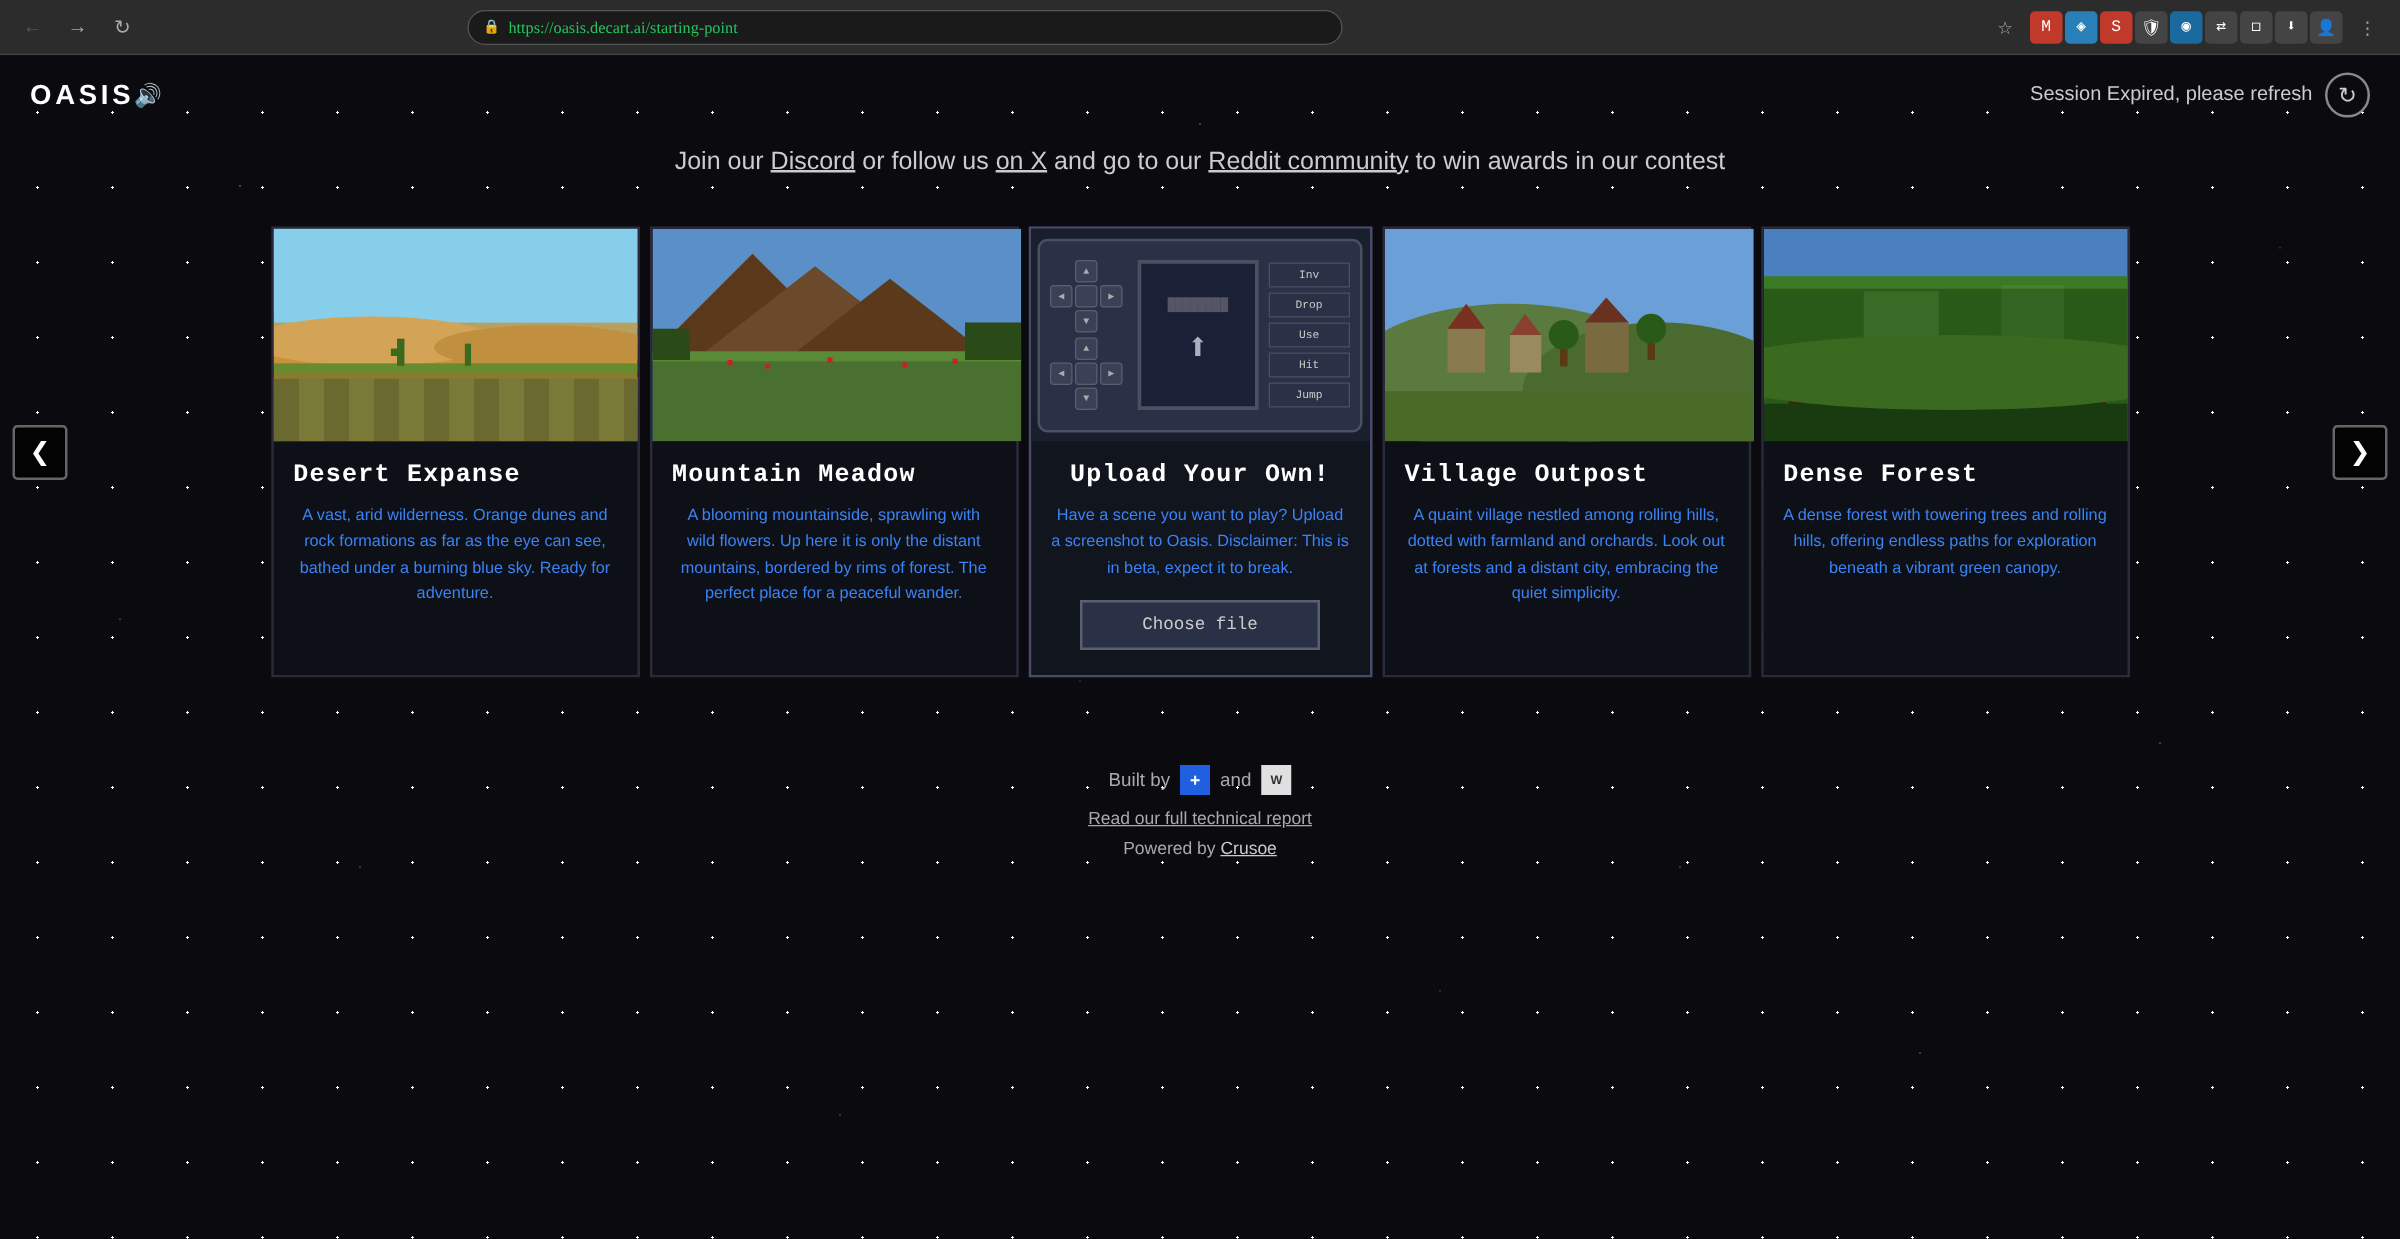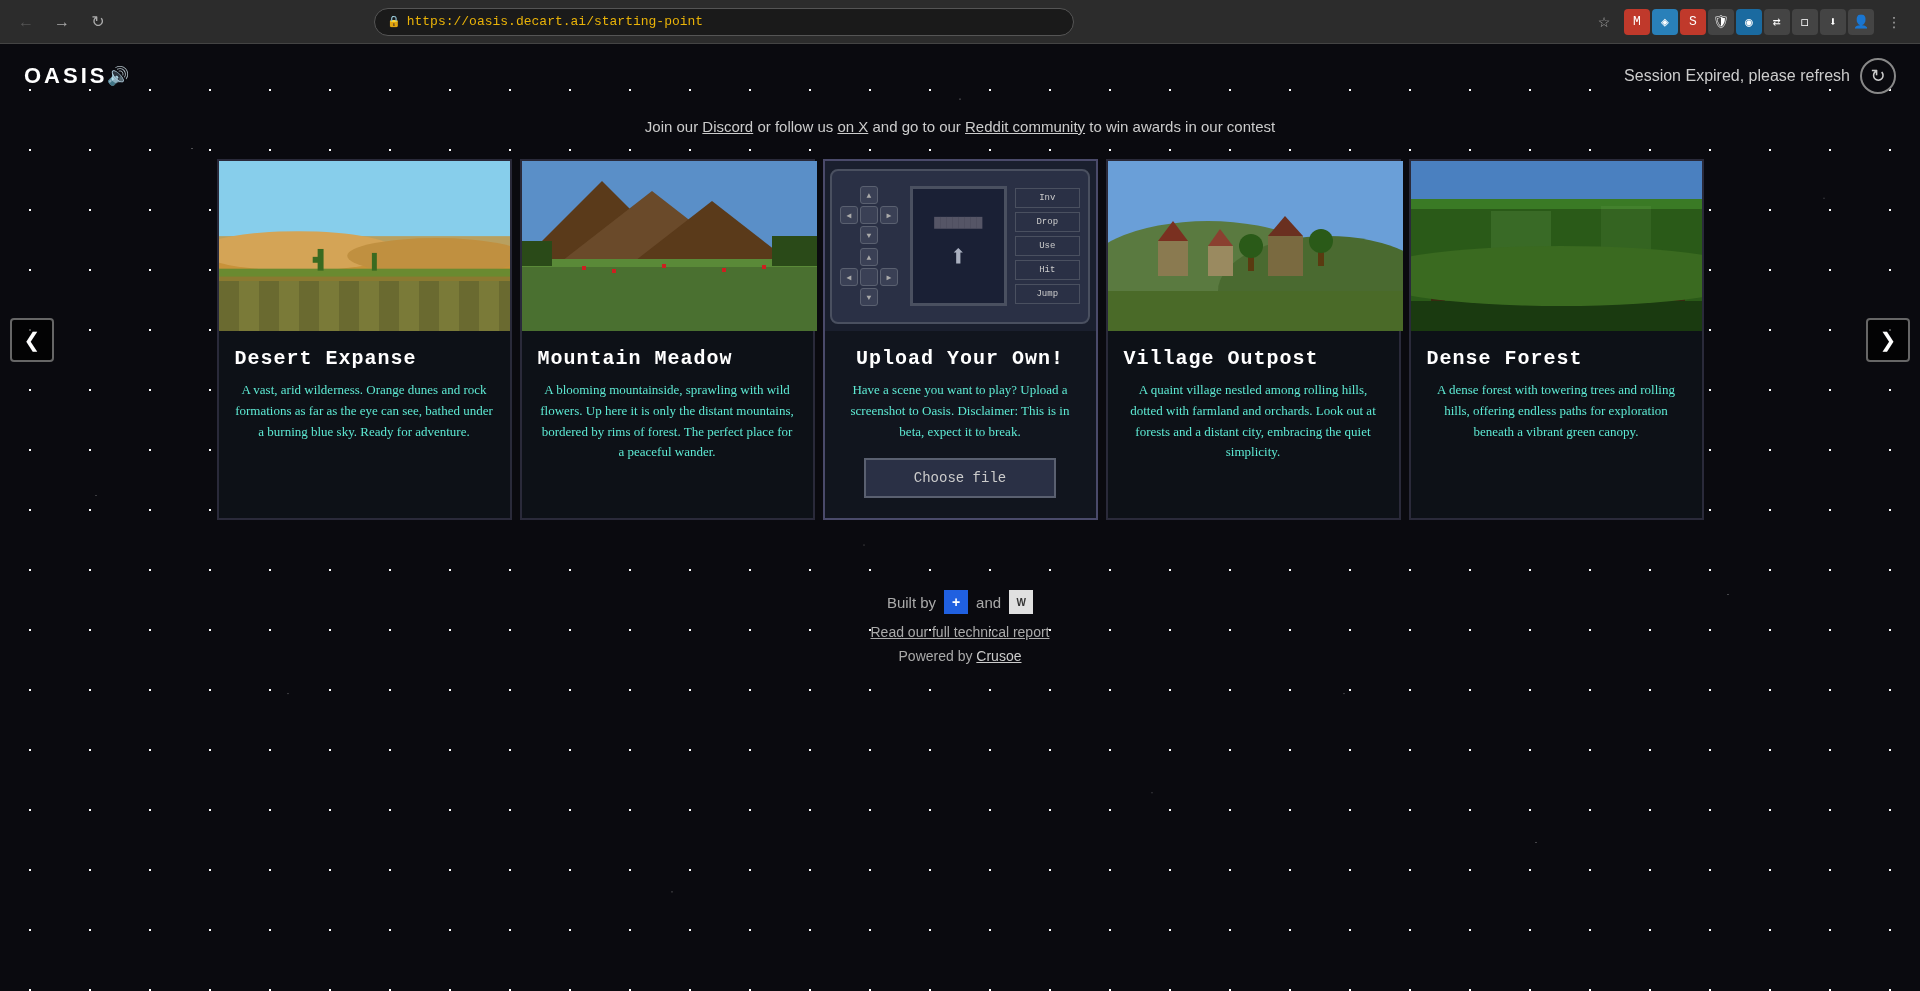--- a/index.html
+++ b/index.html
@@ -81,23 +81,23 @@
       max-width: 700px;
       margin: 0 auto;
     }
 
     .address-bar .lock-icon {
       color: #aaa;
       font-size: 11px;
     }
 
     .address-text {
-      color: #eab308;
+      color: #22c55e;
       font-size: 13px;
-      font-family: Liberation Mono, monospace;
+      font-family: Liberation Serif, serif;
     }
 
     .chrome-actions {
       display: flex;
       gap: 6px;
       margin-left: auto;
       align-items: center;
     }
 
     .chrome-icon-btn {
@@ -208,24 +208,24 @@
       font-size: 44px;
       font-weight: bold;
       letter-spacing: 4px;
       color: #fff;
       font-family: 'Courier New', Courier, monospace;
       text-shadow: 0 0 20px rgba(255,255,255,0.3);
       margin-bottom: 12px;
     }
 
     .subtitle {
-      font-size: 15px;
+      font-size: 20px;
       color: #ccc;
       font-family: Arial, sans-serif;
-      margin-bottom: 14px;
+      margin-bottom: 30px;
       text-align: right;
     }
 
     .subtitle a {
       color: #ccc;
       text-decoration: underline;
     }
 
     
     .cards-wrapper {
@@ -370,24 +370,24 @@
       font-size: 20px;
       font-weight: bold;
       color: #fff;
       margin-bottom: 10px;
       font-family: 'Courier New', Courier, monospace;
       letter-spacing: 1px;
     }
 
     .card-desc {
       font-size: 13px;
-      color: #5eead4;
+      color: #3b82f6;
       line-height: 1.6;
       text-align: center;
-      font-family: Liberation Serif, serif;
+      font-family: Liberation Sans, sans-serif;
     }
 
     .choose-file-btn {
       margin-top: 16px;
       background: #2a3045;
       border: 2px solid #5a6070;
       color: #ccc;
       padding: 10px 34px;
       font-family: 'Courier New', Courier, monospace;
       font-size: 14px;

